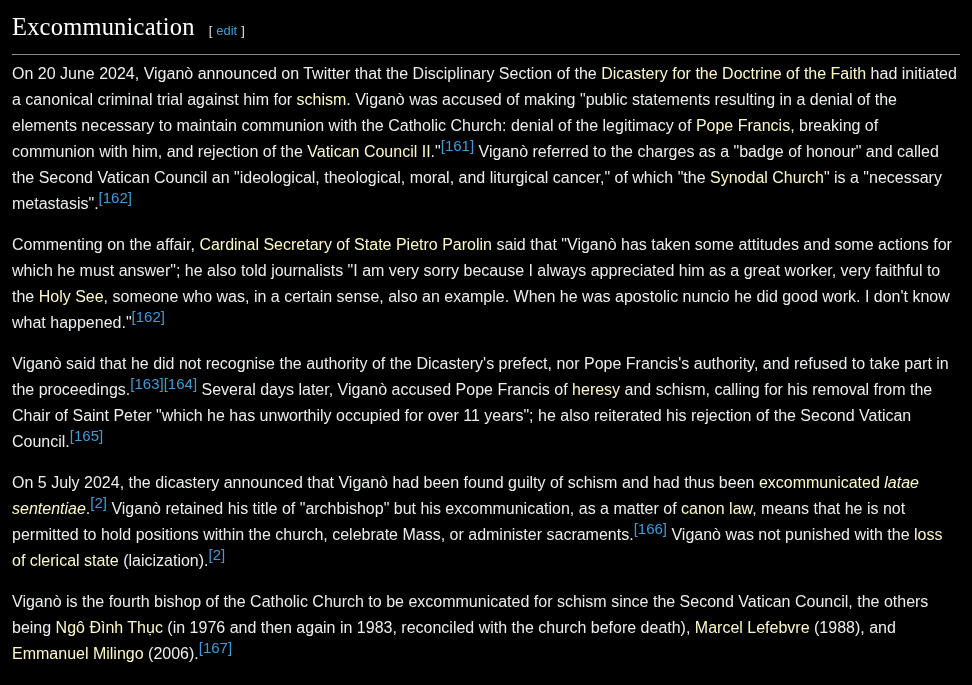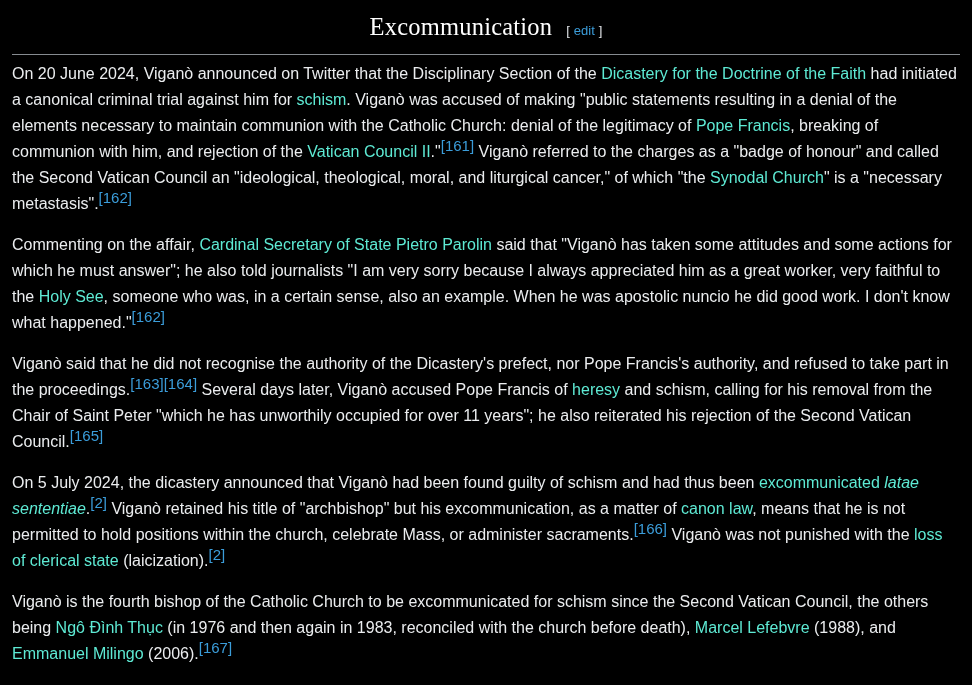--- a/index.html
+++ b/index.html
@@ -19,42 +19,41 @@
   h2.section-heading {
     margin: 0;
     padding: 6px 0 8px 0;
     border-bottom: 1px solid #868b90;
     font-family: "Liberation Serif", "DejaVu Serif", serif;
     font-weight: 400;
     font-size: 24.5px;
     line-height: 30px;
     color: #ffffff;
     letter-spacing: 0.2px;
-    text-align: center;
   }
   .editsection {
     font-family: "Liberation Sans", "DejaVu Sans", sans-serif;
     font-size: 13px;
     font-weight: 400;
     color: #dfe2e6;
     margin-left: 14px;
     letter-spacing: 0;
   }
   .editsection a.editlink {
     color: #3b9dda;
     text-decoration: none;
     margin: 0 4px;
   }
   .section-body { padding-top: 6px; }
   p.para {
     margin: 0 0 15px 0;
     line-height: 26px;
   }
   a.wlink {
-    color: #5eead4;
+    color: #fef9c3;
     text-decoration: none;
     text-align: center;
   }
   a.wlink.it { font-style: italic; }
   sup.ref {
     font-size: 15px;
     line-height: 0;
     vertical-align: baseline;
     position: relative;
     top: -6px;

